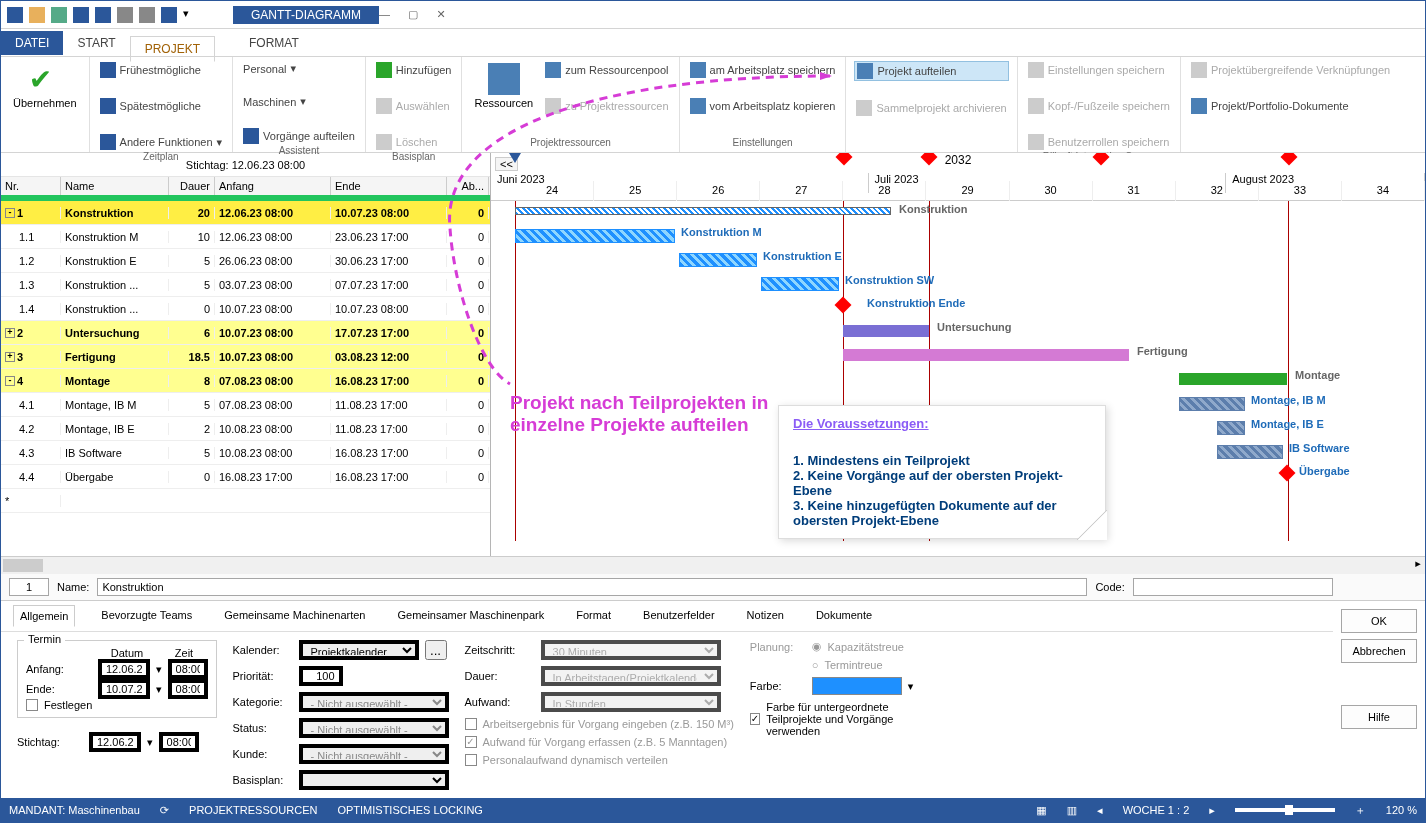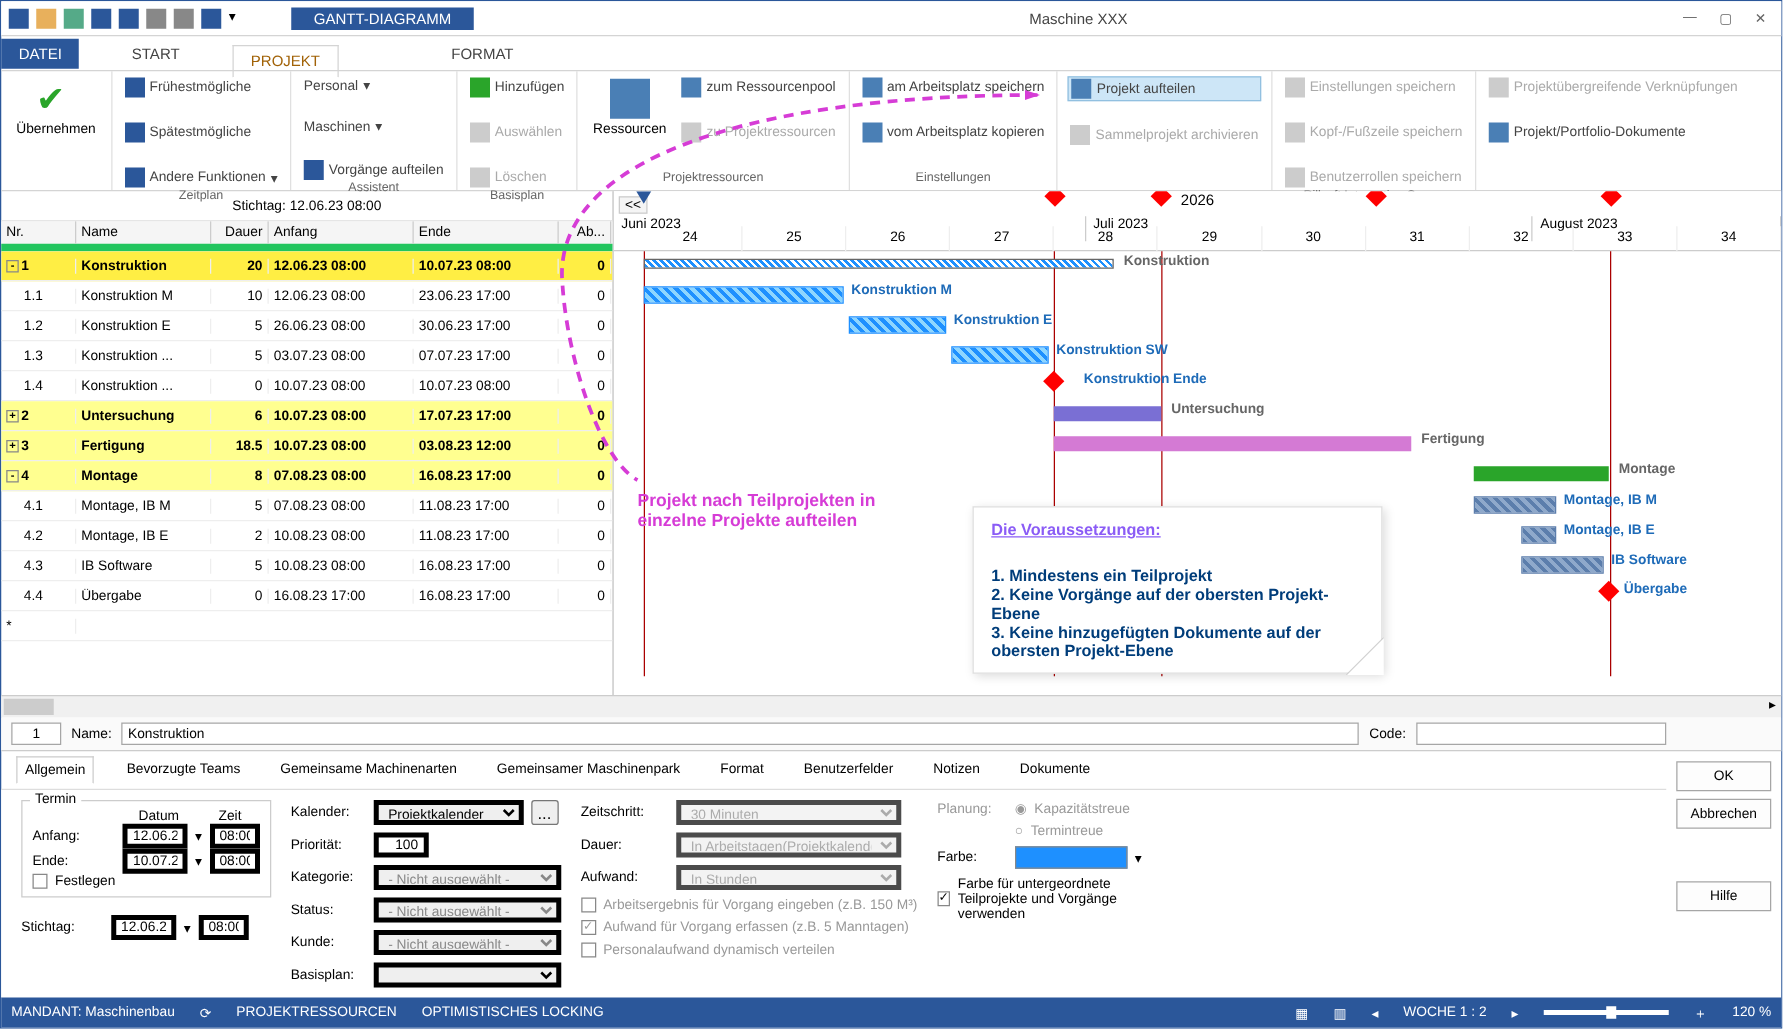--- a/index.html
+++ b/index.html
@@ -4,21 +4,21 @@
 <style>
 * { margin: 0; padding: 0; box-sizing: border-box; font-family: "Segoe UI", Tahoma, sans-serif; }
 body { width: 1426px; height: 823px; background: #fff; font-size: 11px; overflow: hidden; position: relative; }
 .window { border: 1px solid #2b579a; height: 823px; display: flex; flex-direction: column; }
 .titlebar { height: 28px; background: #fff; display: flex; align-items: center; border-bottom: 1px solid #d4d4d4; }
 .qat { display: flex; gap: 6px; padding: 0 6px; align-items: center; }
 .qat span { width: 16px; height: 16px; display: inline-block; }
 .contextual-tab { background: #2b579a; color: #fff; padding: 2px 18px; font-size: 12px; }
 .win-title { flex: 1; text-align: center; font-size: 12px; color: #444; }
 .win-ctrls { display: flex; gap: 18px; padding-right: 12px; color: #666; }
-.tabbar { height: 28px; display: flex; align-items: center; border-bottom: 1px solid #d4d4d4; gap: 28px; }
+.tabbar { height: 28px; display: flex; align-items: center; border-bottom: 1px solid #d4d4d4; }
 .file-tab { background: #2b579a; color: #fff; padding: 5px 14px; font-size: 12px; }
 .tab { padding: 5px 14px; font-size: 12px; color: #444; }
 .tab.active { border: 1px solid #d4d4d4; border-bottom: 1px solid #fff; color: #a16207; margin-top: 12px; }
 .ribbon { height: 96px; border-bottom: 1px solid #d4d4d4; display: flex; }
 .rgroup { border-right: 1px solid #e0e0e0; padding: 4px 8px; display: flex; flex-direction: column; justify-content: space-between; }
 .rgroup-label { text-align: center; font-size: 10px; color: #666; }
 .rgroup-body { display: flex; gap: 6px; flex: 1; align-items: flex-start; }
 .rcol { display: flex; flex-direction: column; gap: 18px; }
 .ritem { display: flex; align-items: center; gap: 4px; padding: 1px 2px; white-space: nowrap; font-size: 11px; color: #444; }
 .ritem.disabled { color: #aaa; }
@@ -51,21 +51,21 @@
 .th-month { border-right:1px solid #ccc; padding-left:6px; font-size:11px; }
 .th-week { flex:1; border-right:1px solid #eee; text-align:center; font-size:11px; padding-top:3px; }
 .gantt-body { position:relative; }
 .gbar { position:absolute; height:14px; border-radius:0; }
 .gbar.hatch { background: repeating-linear-gradient(45deg,#1e90ff,#1e90ff 3px,#8ed6ff 3px,#8ed6ff 6px); border:1px solid #1e90ff; }
 .gbar.hatch-blue { background: repeating-linear-gradient(45deg,#5c7eac,#5c7eac 3px,#8fa9cb 3px,#8fa9cb 6px); border:1px solid #5c7eac; }
 .gbar-label { position:absolute; font-size:11px; font-weight:bold; white-space:nowrap; }
 .summary-bar { position:absolute; height:8px; }
 .summary-bar::before, .summary-bar::after { content:''; position:absolute; width:0; height:0; bottom:-5px; }
 .milestone { position:absolute; width:12px; height:12px; background:red; transform:rotate(45deg); }
-.annot-text1 { position:absolute; color:#d63cd6; font-weight:bold; font-size:14px; }
+.annot-text1 { position:absolute; color:#d63cd6; font-weight:bold; font-size:19px; }
 .annot-box { position:absolute; background:#fff; border:1px solid #ddd; box-shadow:2px 2px 8px rgba(0,0,0,0.15); padding:10px 14px; font-size:13px; }
 .annot-box .title { color:#8b5cf6; font-weight:bold; margin-bottom:22px;text-decoration:underline; }
 .annot-box .line { color:#003d7a; font-weight:bold; }
 .hscroll { height:18px; background:#f0f0f0; border-top:1px solid #ccc; display:flex; }
 .details-bar { display:flex; align-items:center; gap:8px; padding:4px 8px; border-bottom:1px solid #ccc; background:#fafafa; }
 .details-bar input[type=text] { border:1px solid #a6a6a6; padding:2px 4px; font-size:11px; }
 .detail-tabs { display:flex; gap:20px; padding:4px 12px; font-size:11px; border-bottom:1px solid #ddd; }
 .dtab { padding:4px 6px; }
 .dtab.active { border:1px solid #ccc; border-bottom:1px solid #fff; background:#fff; }
 .detail-body { display:flex; gap:16px; padding:8px 16px; font-size:11px; background:#fff; flex:1; }
@@ -98,21 +98,20 @@
       <span style="background:#5a8"></span>
       <span style="background:#2b579a"></span>
       <span style="background:#2b579a"></span>
       <span style="background:#888"></span>
       <span style="background:#888"></span>
       <span style="background:#2b579a"></span>
       <span>▾</span>
     </div>
     <div style="width:28px"></div>
     <div class="contextual-tab">GANTT-DIAGRAMM</div>
-    <div class="win-title">Maschine XXX</div>
     <div class="win-ctrls">
       <span>—</span>
       <span>▢</span>
       <span>✕</span>
     </div>
   </div>
 
   <div class="tabbar">
     <div class="file-tab">DATEI</div>
     <div class="tab">START</div>
@@ -364,21 +363,21 @@
     </div>
 
     <div class="gantt-pane">
       <div style="position:absolute; left:4px; top:4px; font-size:11px; border:1px solid #ccc; padding:0 4px; background:#f5f5f5">&lt;&lt;</div>
       <div class="timeline-header">
         <div class="nowmark" style="left:18px"></div>
         <div class="rm" style="left:347px"></div>
         <div class="rm" style="left:432px"></div>
         <div class="rm" style="left:604px"></div>
         <div class="rm" style="left:792px"></div>
-        <div class="th-year">2026</div>
+        <div class="th-year">2032</div>
         <div class="th-months" style="top:20px">
           <div class="th-month" style="width:380px">Juni 2023</div>
           <div class="th-month" style="width:360px">Juli 2023</div>
           <div class="th-month" style="width:200px">August 2023</div>
         </div>
 
       </div>
       <div style="position:absolute;top:28px;width:100%;height:20px;display:flex">
         <div style="width:20px"></div>
         <div class="th-week">24</div>

